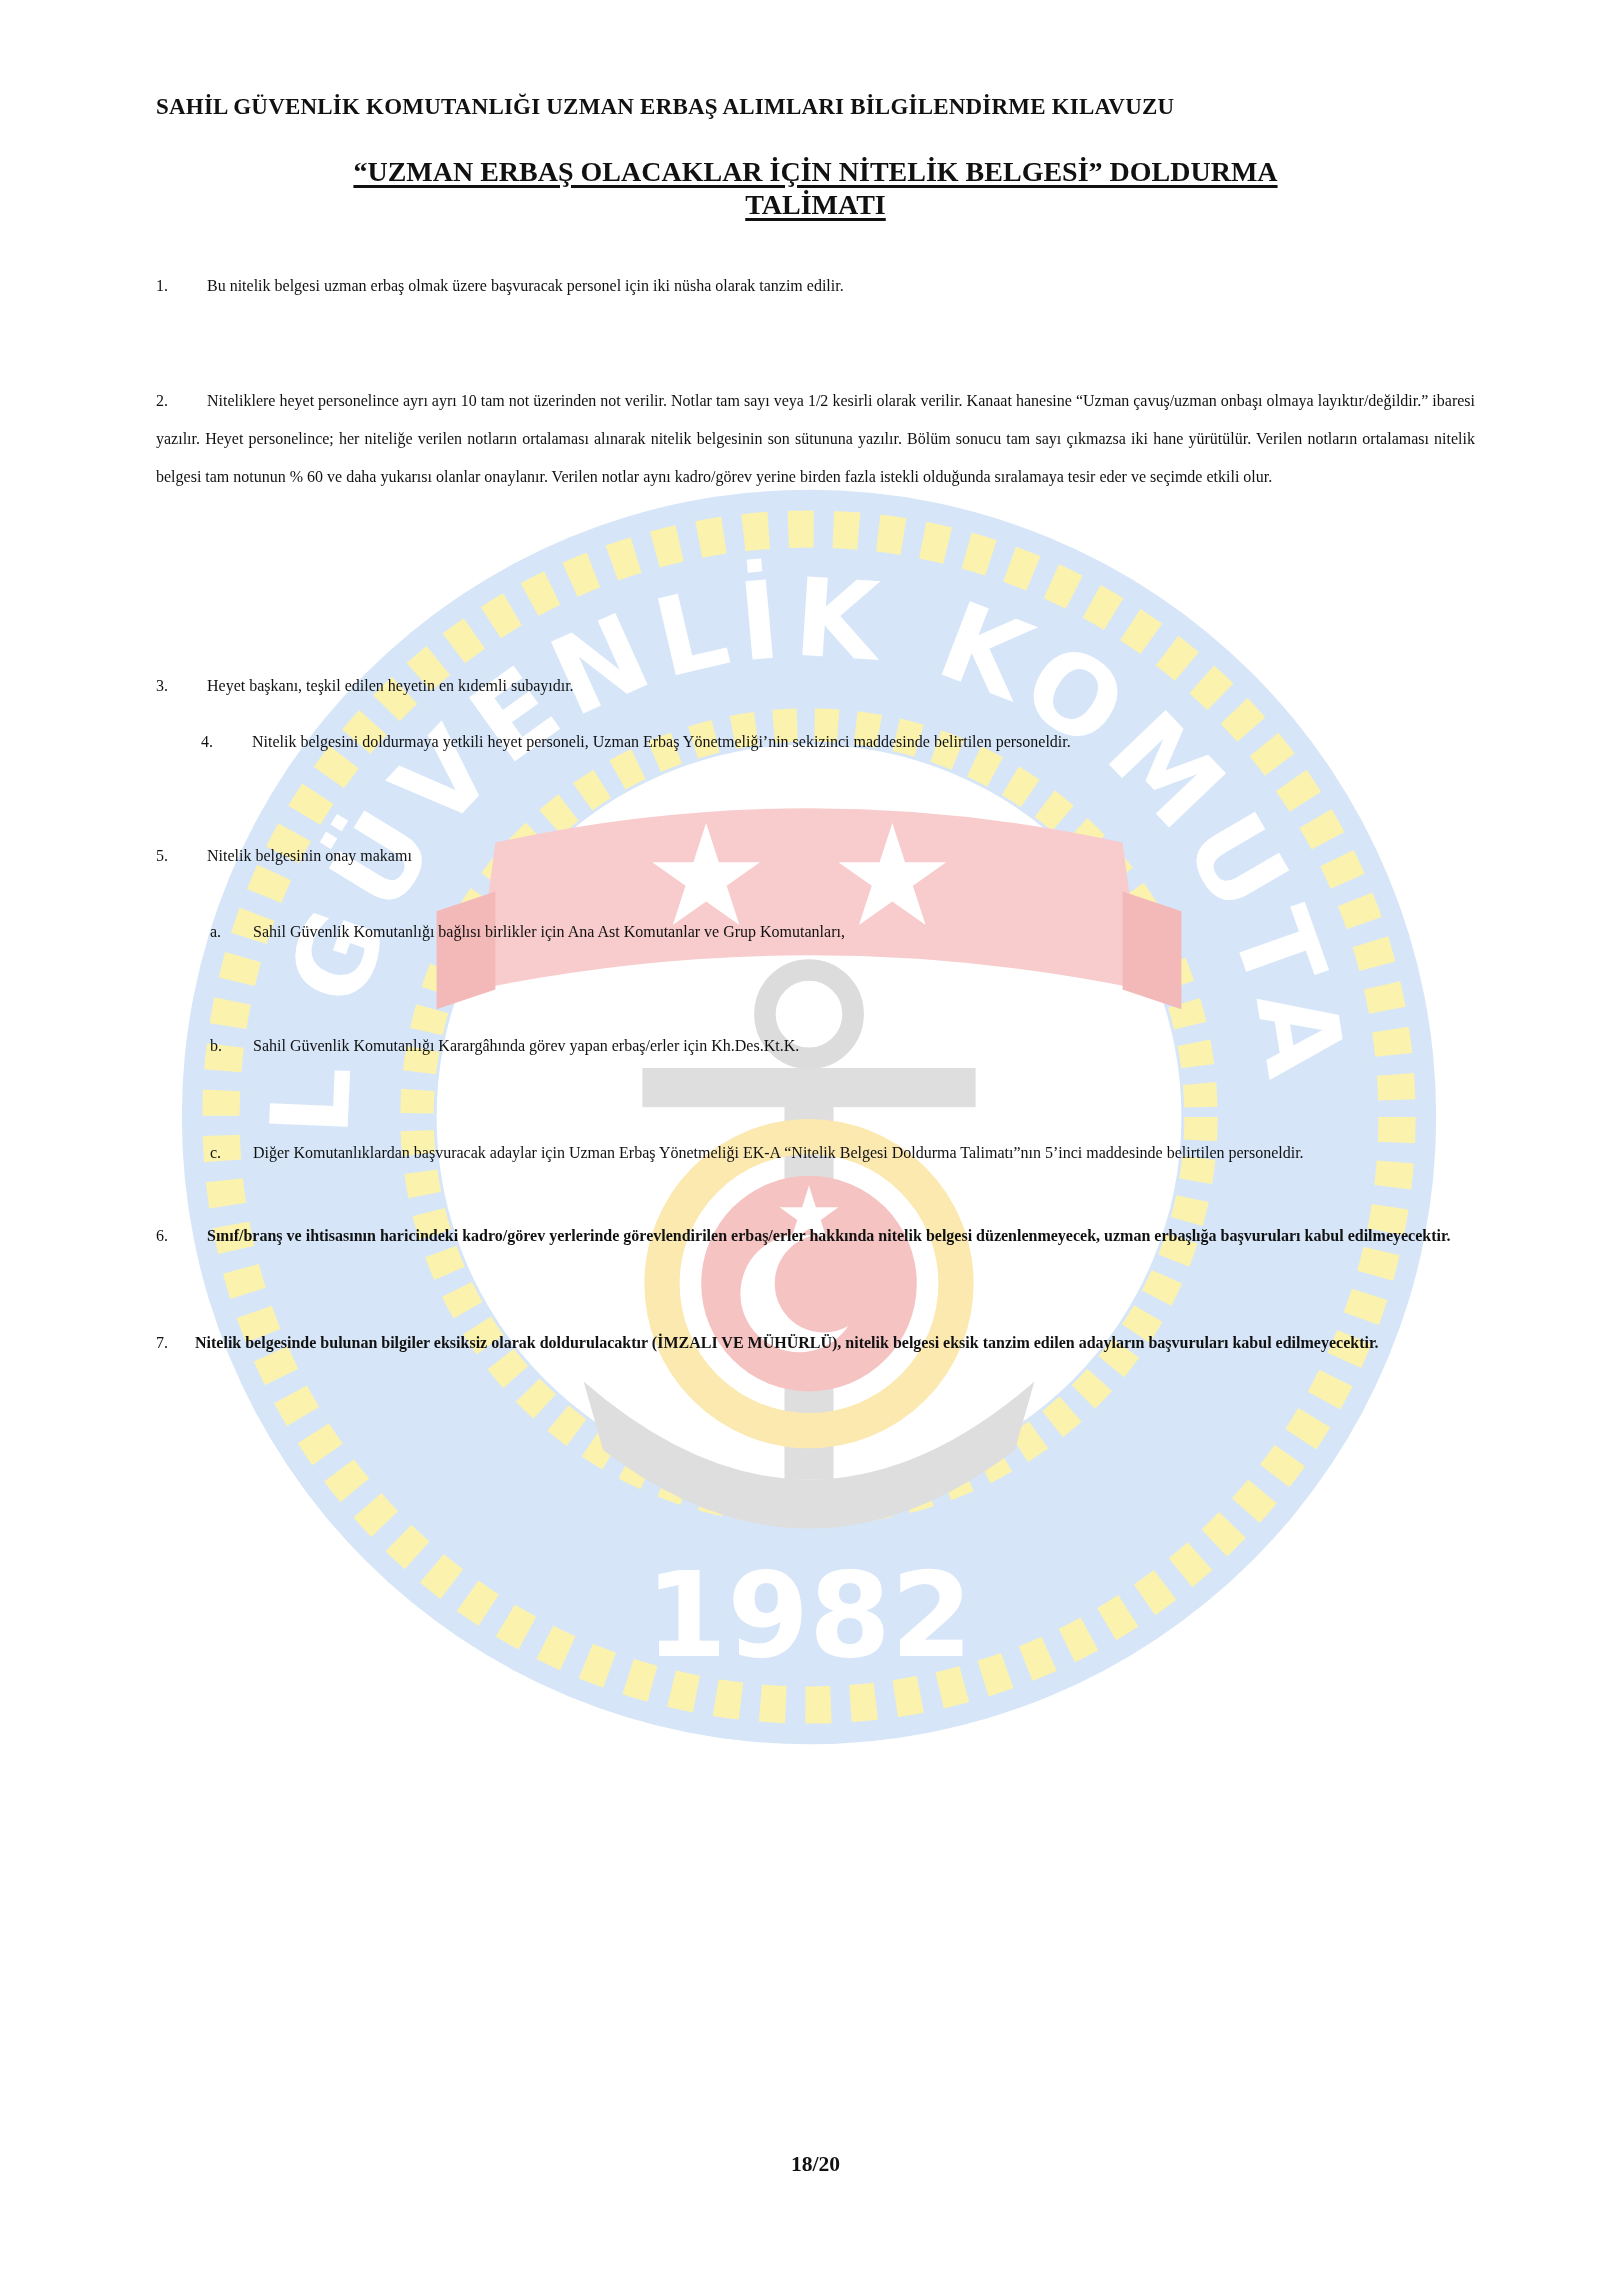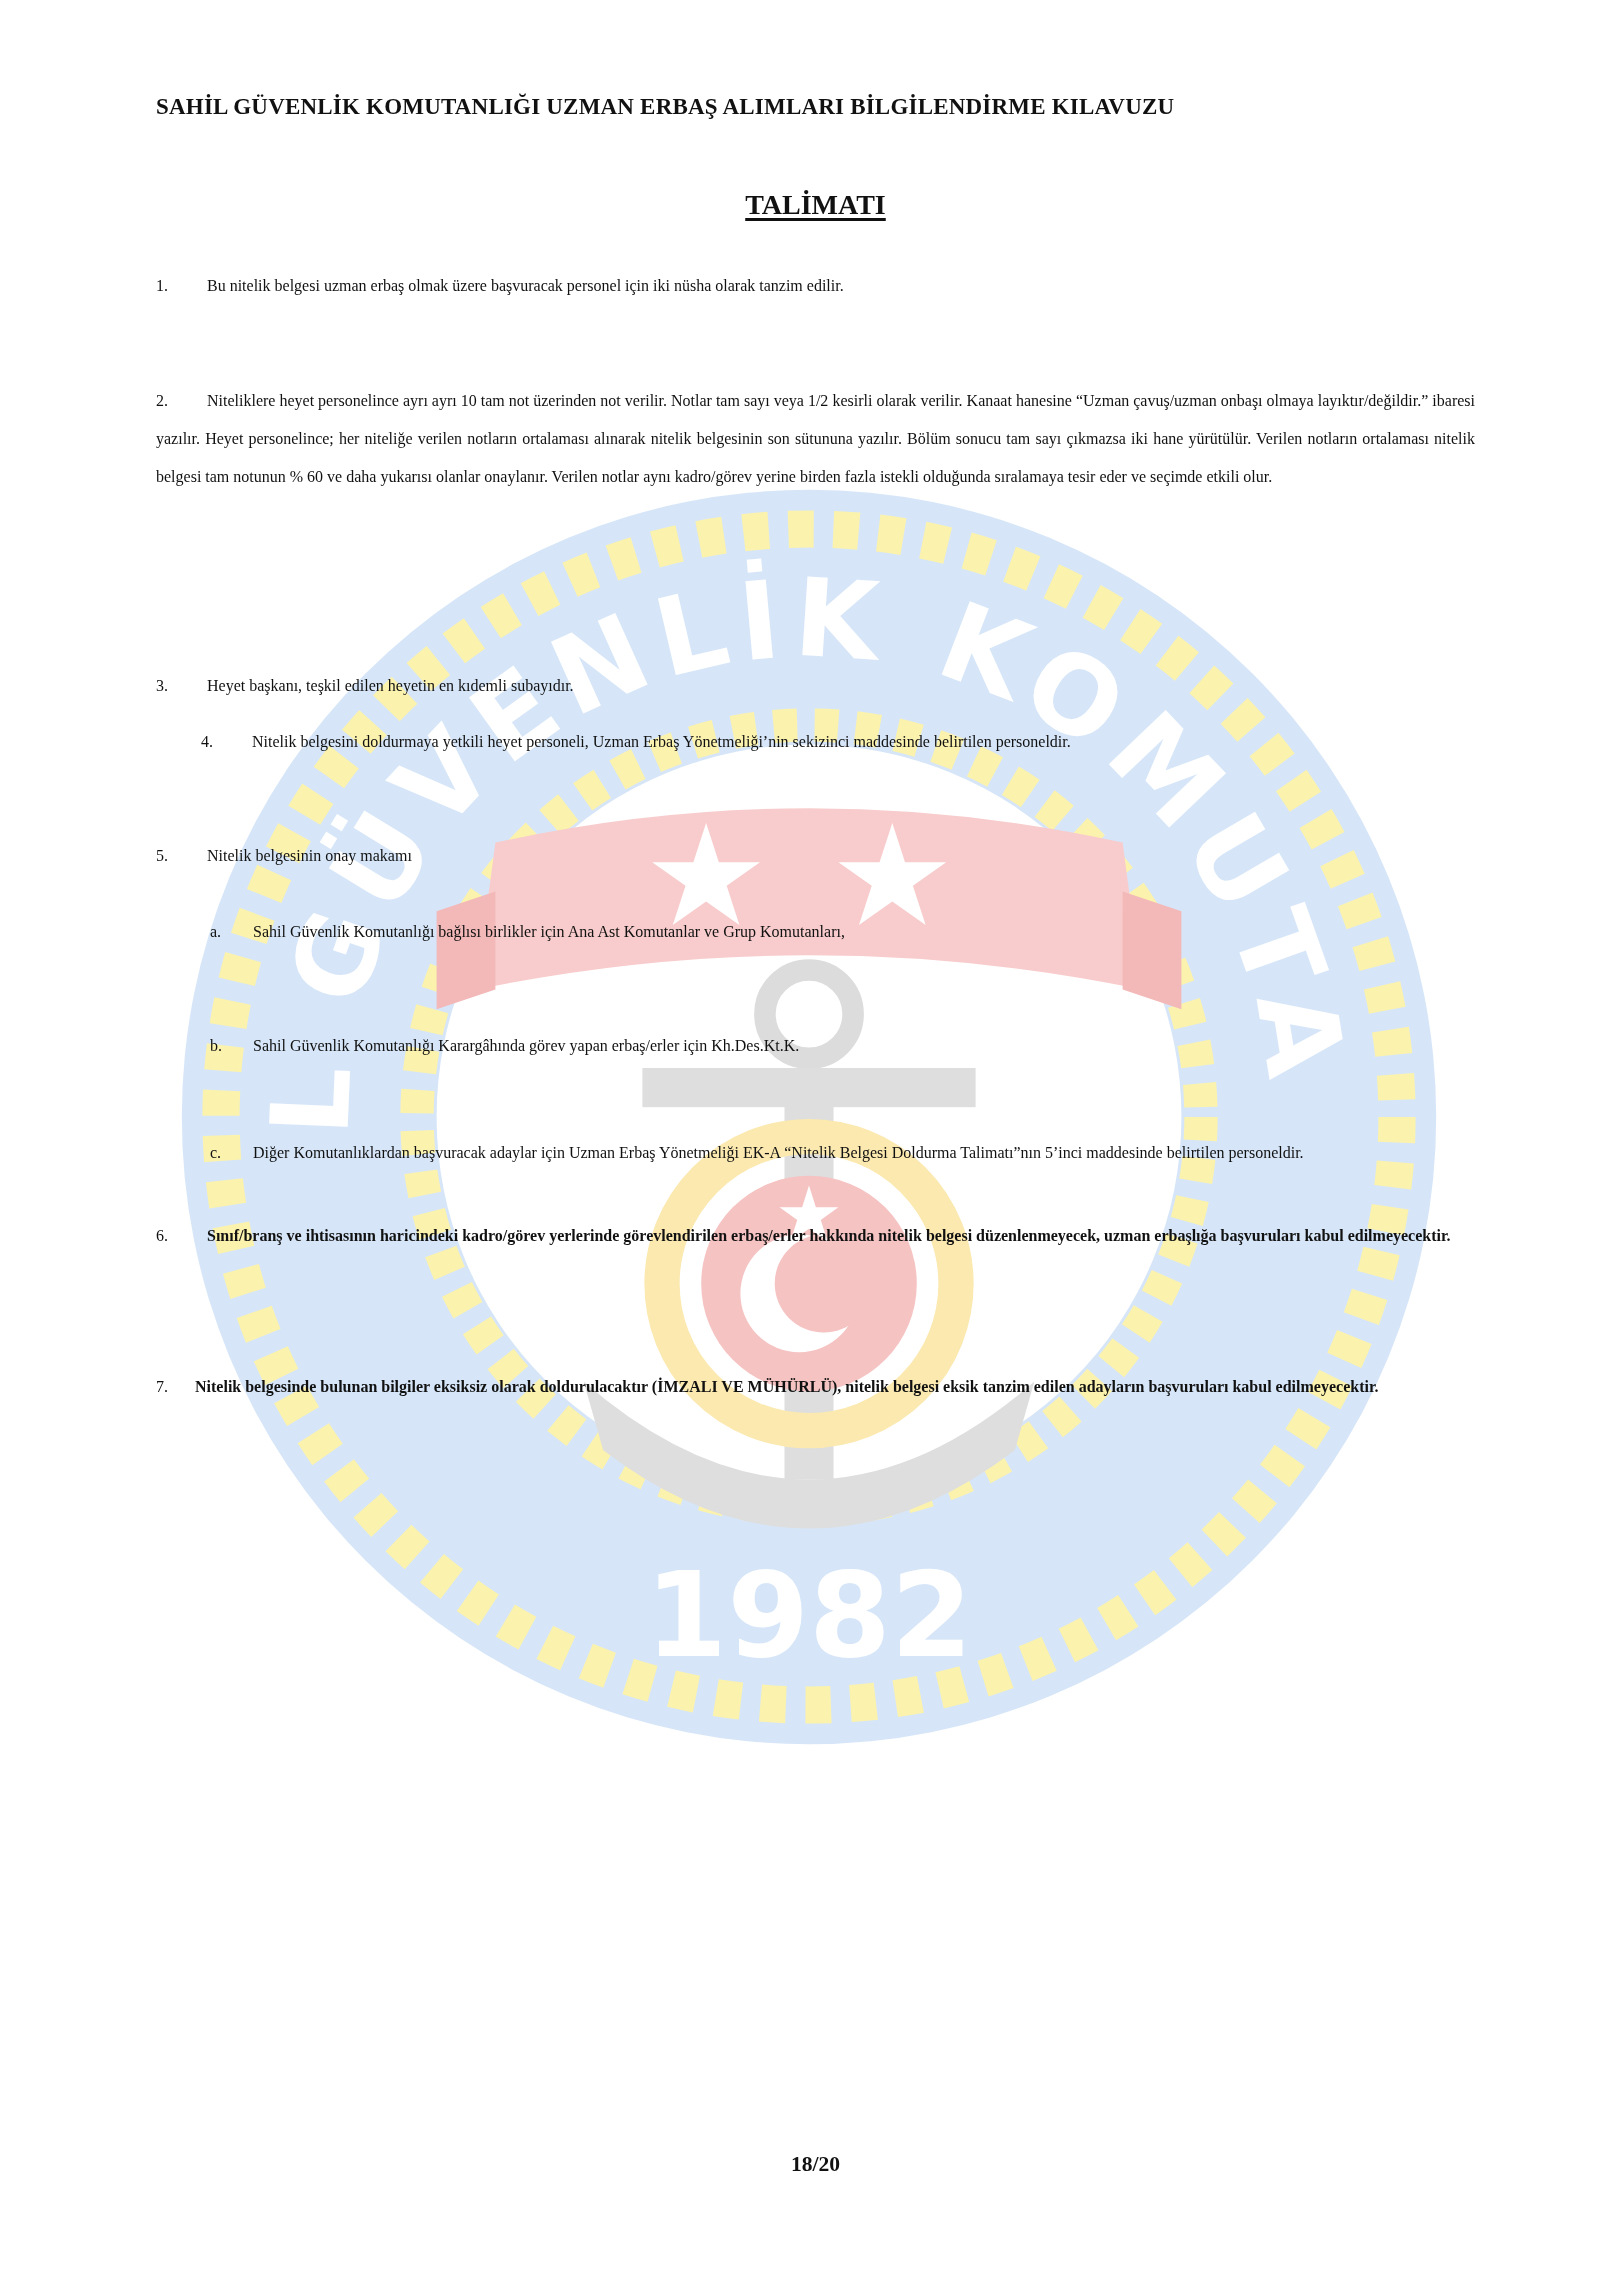--- a/index.html
+++ b/index.html
@@ -62,21 +62,21 @@
     <circle cx="650" cy="820" r="110" fill="#f6c3c3"></circle>
     <circle cx="640" cy="830" r="60" fill="#ffffff"></circle>
     <circle cx="665" cy="820" r="50" fill="#f6c3c3"></circle>
     <polygon points="650,720 657,742 680,742 662,755 669,777 650,764 631,777 638,755 620,742 643,742" fill="#ffffff"></polygon>
   </svg>
 
   <div class="content">
     <div class="running-header">SAHİL GÜVENLİK KOMUTANLIĞI UZMAN ERBAŞ ALIMLARI BİLGİLENDİRME KILAVUZU</div>
 
     <div class="title">
-      <br>
+      <span>“UZMAN ERBAŞ OLACAKLAR İÇİN NİTELİK BELGESİ” DOLDURMA</span><br>
       <span>TALİMATI</span>
     </div>
 
     <div class="para" style="top:267px;">
       <span class="num" style="width:51px;">1.</span><span>Bu nitelik belgesi uzman erbaş olmak üzere başvuracak personel için iki nüsha olarak tanzim edilir.</span>
     </div>
 
     <div class="para" style="top:382px;">
       <span class="num" style="width:51px;">2.</span><span>Niteliklere heyet personelince ayrı ayrı 10 tam not üzerinden not verilir. Notlar tam sayı veya 1/2 kesirli olarak verilir. Kanaat hanesine “Uzman çavuş/uzman onbaşı olmaya layıktır/değildir.” ibaresi yazılır. Heyet personelince; her niteliğe verilen notların ortalaması alınarak nitelik belgesinin son sütununa yazılır. Bölüm sonucu tam sayı çıkmazsa iki hane yürütülür. Verilen notların ortalaması nitelik belgesi tam notunun % 60 ve daha yukarısı olanlar onaylanır. Verilen notlar aynı kadro/görev yerine birden fazla istekli olduğunda sıralamaya tesir eder ve seçimde etkili olur.</span>
     </div>
@@ -102,20 +102,20 @@
     </div>
 
     <div class="para indent" style="top:1134px;">
       <span class="num" style="width:43px; text-indent:0;">c.</span><span>Diğer Komutanlıklardan başvuracak adaylar için Uzman Erbaş Yönetmeliği EK-A “Nitelik Belgesi Doldurma Talimatı”nın 5’inci maddesinde belirtilen personeldir.</span>
     </div>
 
     <div class="para bold" style="top:1217px;">
       <span class="num" style="width:51px; font-weight:normal;">6.</span><span>Sınıf/branş ve ihtisasının haricindeki kadro/görev yerlerinde görevlendirilen erbaş/erler hakkında nitelik belgesi düzenlenmeyecek, uzman erbaşlığa başvuruları kabul edilmeyecektir.</span>
     </div>
 
-    <div class="para bold" style="top:1368px;">
+    <div class="para bold" style="top:1324px;">
       <span class="num" style="width:39px; font-weight:normal;">7.</span><span>Nitelik belgesinde bulunan bilgiler eksiksiz olarak doldurulacaktır (İMZALI VE MÜHÜRLÜ), nitelik belgesi eksik tanzim edilen adayların başvuruları kabul edilmeyecektir.</span>
     </div>
 
     <div class="footer">18/20</div>
   </div>
 </div>
 
 
 </body></html>

